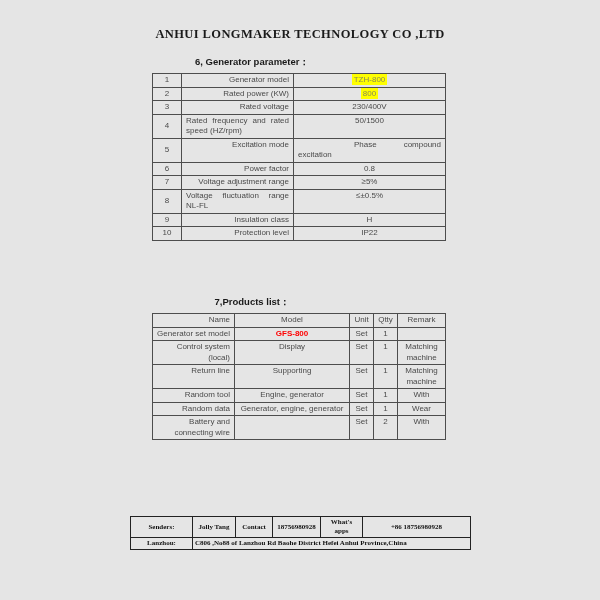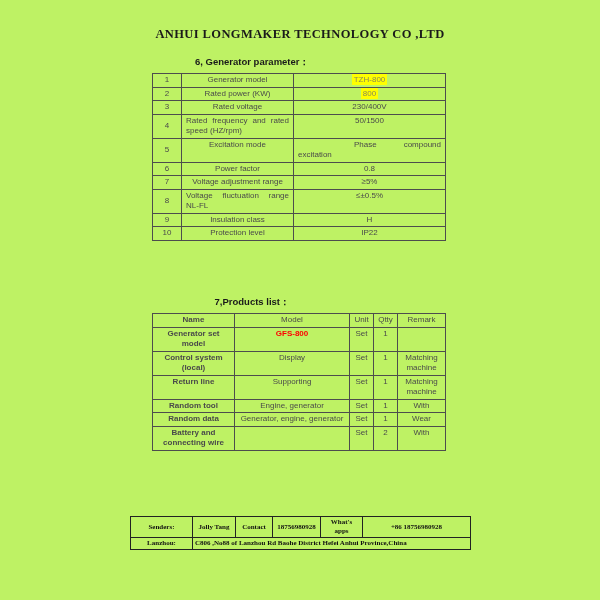--- a/index.html
+++ b/index.html
@@ -1,18 +1,18 @@
 <!DOCTYPE html>
 <html><head>
 <meta charset="utf-8">
 <style>
   * { margin: 0; padding: 0; box-sizing: border-box; }
   html, body { width: 600px; height: 600px; background: #ffffff; }
   body { font-family: "Liberation Sans", sans-serif; color: #4a4a4a; }
-  #page { position: relative; width: 600px; height: 600px; background: #bef264; overflow: hidden; }
+  #page { position: relative; width: 600px; height: 600px; background: #e5e5e5; overflow: hidden; }
 
   .company-title {
     position: absolute; top: 27px; left: 0; width: 600px;
     text-align: center; font-family: "Liberation Serif", serif;
     font-weight: bold; font-size: 12.5px; color: #1a1a1a; letter-spacing: 0.4px;
   }
   .section-title {
     position: absolute; left: 0; width: 504px; text-align: center;
     font-weight: bold; font-size: 9.5px; color: #1a1a1a;
   }
@@ -20,31 +20,31 @@
   #prod-title { top: 296px; }
 
   table { border-collapse: collapse; table-layout: fixed; }
   td, th { border: 1px solid #4d4d4d; font-size: 8px; line-height: 10.5px;
            padding: 1px 4px; font-weight: normal; overflow: hidden; }
 
   #gen-table  { position: absolute; left: 152px; top: 73px;  width: 293px; }
   #prod-table { position: absolute; left: 152px; top: 313px; width: 293px; }
 
   .col-no    { text-align: center; vertical-align: middle; }
-  .col-param { text-align: center;   vertical-align: top; }
+  .col-param { text-align: right;   vertical-align: top; }
   .col-val   { text-align: center; vertical-align: top; }
   .just      { text-align: justify; }
 
   .hl { background: #ffff00; color: #8b8b55; padding: 1px 2px; }
   .model-red { color: #ff0000; font-weight: bold; }
 
   .ex-line1 { display: flex; justify-content: space-between; margin-left: 56px; text-align: right; }
   .ex-line2 { text-align: left; }
 
-  .p-name   { text-align: center;   vertical-align: top; font-weight: bold; }
+  .p-name   { text-align: right;   vertical-align: top; }
   .p-center { text-align: center; vertical-align: top; }
 
   #footer-table {
     position: absolute; left: 130px; top: 516px; width: 340px;
     font-family: "Liberation Serif", serif;
   }
   #footer-table td {
     font-family: "Liberation Serif", serif; font-weight: bold;
     font-size: 7px; line-height: 9px; color: #111; border-color: #222;
     text-align: center; vertical-align: middle; padding: 1px 2px;

